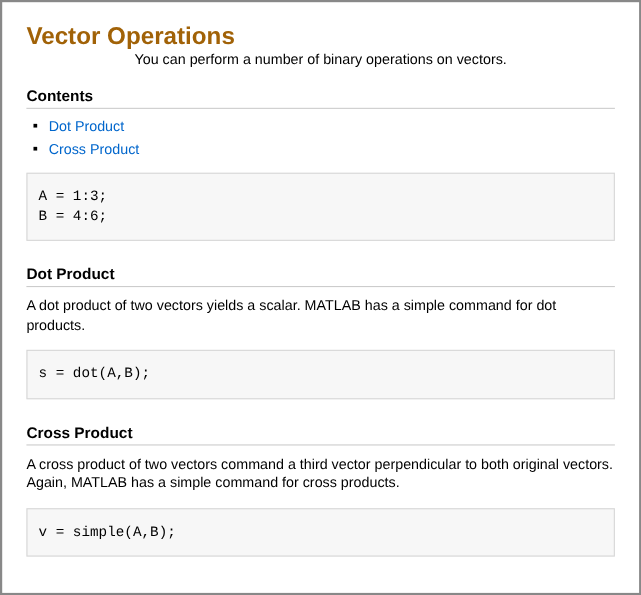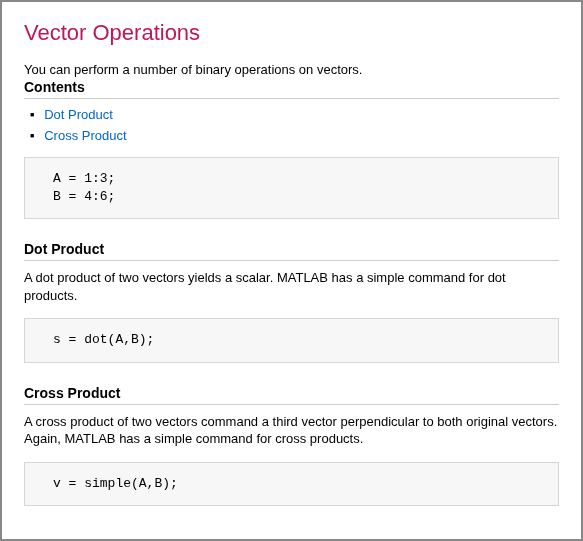--- a/index.html
+++ b/index.html
@@ -11,27 +11,27 @@
       font-family: Arial, Helvetica, sans-serif;
       background: #fff;
       width: 583px;
       height: 541px;
       border: 2px solid #888;
       padding: 18px 22px;
       font-size: 13px;
       color: #000;
     }
     .page-title {
-      color: #be185d;
+      color: #a16207;
       font-size: 22px;
-      font-weight: normal;
-      margin-bottom: 16px;
+      font-weight: bold;
     }
     .intro {
-      margin-bottom: 2px;
+      margin-bottom: 18px;
+      text-align: center;
     }
     .section-heading {
       font-size: 14px;
       font-weight: bold;
       border-bottom: 1px solid #ccc;
       padding-bottom: 3px;
       margin-bottom: 8px;
     }
     .toc {
       list-style: none;
@@ -49,21 +49,21 @@
       color: #000;
       margin-right: 10px;
     }
     .toc a {
       color: #0066cc;
       text-decoration: none;
     }
     .code-block {
       background: #f7f7f7;
       border: 1px solid #d6d6d6;
-      padding: 12px 28px;
+      padding: 12px 10px;
       font-family: "Courier New", Courier, monospace;
       font-size: 13px;
       white-space: pre;
       margin-bottom: 22px;
       line-height: 1.4;
     }
     .desc {
       margin-bottom: 14px;
       line-height: 1.35;
     }

